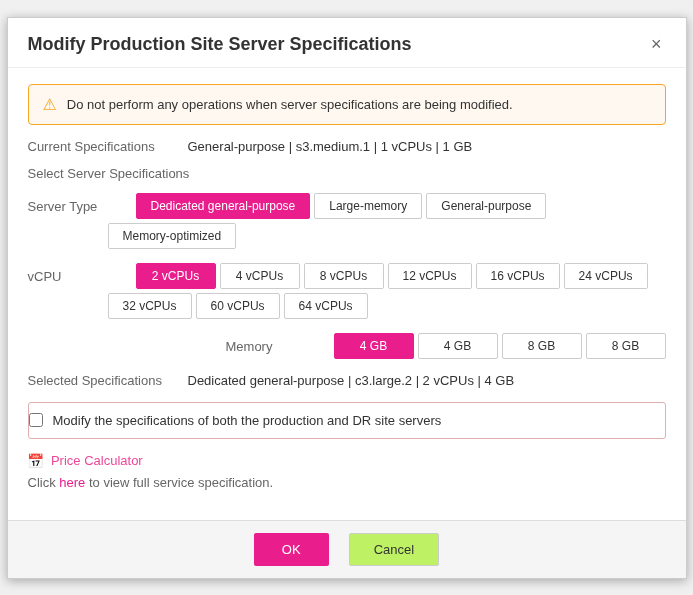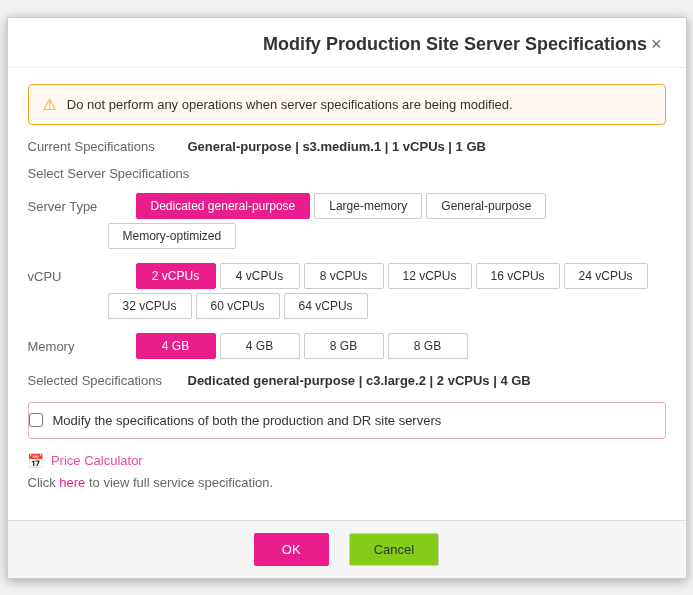--- a/index.html
+++ b/index.html
@@ -17,21 +17,21 @@
       background: #fff;
       width: 680px;
       border: 1px solid #ccc;
       box-shadow: 0 2px 10px rgba(0,0,0,0.3);
       position: relative;
     }
     .dialog-header {
       padding: 16px 20px 12px 20px;
       border-bottom: 1px solid #eee;
       display: flex;
-      justify-content: flex-end;
+      justify-content: space-between;
       align-items: center;
     }
     .dialog-title {
       font-size: 18px;
       font-weight: bold;
       color: #333;
     }
     .close-btn {
       background: none;
       border: none;
@@ -69,31 +69,31 @@
     }
     .info-label {
       color: #666;
       width: 160px;
       flex-shrink: 0;
       font-size: 13px;
     }
     .info-value {
       color: #333;
       font-size: 13px;
-      font-weight: bold;
     }
     .section-label {
       color: #666;
       font-size: 13px;
       margin-bottom: 12px;
     }
     .field-row {
       display: flex;
       align-items: flex-start;
       margin-bottom: 14px;
+      justify-content: flex-end;
     }
     .field-label {
       color: #666;
       width: 80px;
       flex-shrink: 0;
       font-size: 13px;
       padding-top: 6px;
     }
     .options-grid {
       display: flex;
@@ -176,21 +176,21 @@
     .btn-ok {
       background: #e91e8c;
       color: #fff;
       border: none;
       padding: 8px 28px;
       font-size: 13px;
       cursor: pointer;
       border-radius: 2px;
     }
     .btn-cancel {
-      background: #84cc16;
+      background: #bef264;
       color: #333;
       border: 1px solid #ccc;
       padding: 8px 24px;
       font-size: 13px;
       cursor: pointer;
       border-radius: 2px;
     }
     .memory-options-row {
       display: flex;
       align-items: center;

